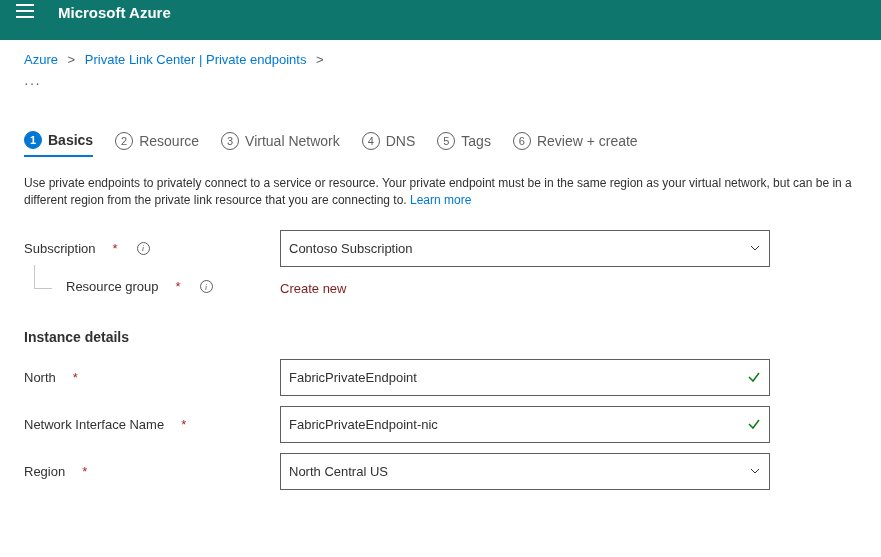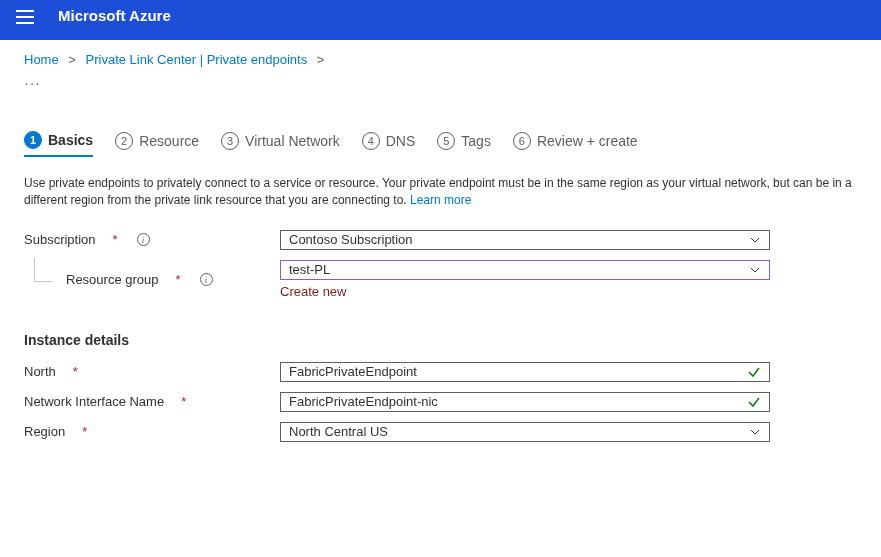--- a/index.html
+++ b/index.html
@@ -1,19 +1,19 @@
 <!DOCTYPE html>
 <html><head>
 <meta charset="utf-8">
 <style>
   * { box-sizing: border-box; margin: 0; padding: 0; font-family: "Segoe UI", Arial, sans-serif; }
   body { width: 881px; height: 557px; background: #fff; overflow: hidden; color: #323130; }
 
   
-  .top-header { background: #1d4ed8; height: 40px; display: flex; align-items: flex-end; padding: 16px 16px; color: #fff; }
+  .top-header { background: #0f766e; height: 40px; display: flex; align-items: flex-start; padding: 4px 16px; color: #fff; }
   .hamburger { width: 18px; height: 14px; display: flex; flex-direction: column; justify-content: space-between; cursor: pointer; margin-right: 24px; }
   .hamburger span { display: block; height: 2px; background: #fff; width: 100%; }
   .brand { font-size: 15px; font-weight: 600; }
 
   
   .content { padding: 12px 24px 20px 24px; }
 
   
   .breadcrumb { font-size: 13px; color: #605e5c; margin-bottom: 8px; }
   .breadcrumb a { color: #0078d4; text-decoration: none; cursor: pointer; }
@@ -37,21 +37,21 @@
 
   
   .section-heading { font-size: 14px; font-weight: 600; margin-bottom: 14px; color:#323130; }
   .form-row { display: flex; align-items: center; margin-bottom: 10px; }
   .form-row.indent .label-cell { padding-left: 42px; position: relative; }
   .indent-marker { position:absolute; left:10px; top:-14px; width:18px; height:24px; border-left:1px solid #c8c6c4; border-bottom:1px solid #c8c6c4; }
   .label-cell { width: 256px; font-size: 13px; color: #323130; display: flex; align-items: center; gap: 16px; }
   .req { color: #a4262c; margin-left: 1px; }
   .info-icon { width: 13px; height: 13px; border: 1px solid #605e5c; border-radius: 50%; display: inline-flex; align-items: center; justify-content: center; font-size: 9px; color: #605e5c; cursor: pointer; margin-left:3px; font-family: Georgia, serif; font-style: italic; }
   .field-cell { flex: 0 0 490px; }
-  .select-box, .text-box { width: 100%; height: 20px; border: 1px solid #605e5c; background: #fff; display: flex; align-items: center; padding: 0 8px; font-size: 13px; color: #323130; position: relative; }
+  .select-box, .text-box { width: 100%; height: 37px; border: 1px solid #605e5c; background: #fff; display: flex; align-items: center; padding: 0 8px; font-size: 13px; color: #323130; position: relative; }
   .select-box.highlight { border-color: #8661c5; }
   .select-box .chevron { position: absolute; right: 8px; top: 50%; transform: translateY(-50%); }
   .chevron svg { display:block; }
   .text-box .check { position: absolute; right: 8px; top: 50%; transform: translateY(-50%); color: #107c10; }
   .check svg { display:block; }
   .under-link { font-size: 13px; color: #7f1d1d; margin-top: 4px; cursor: pointer; display:inline-block; }
   .section-gap { height: 22px; }
 </style>
 </head>
 <body>
@@ -61,21 +61,21 @@
     <span></span>
       <span></span>
       <span></span>
   </div>
   <div class="brand">Microsoft Azure</div>
 </div>
 
 <div class="content">
 
   <div class="breadcrumb">
-    <a>Home</a>
+    <a>Azure</a>
     <span class="sep">&gt;</span>
     <a>Private Link Center | Private endpoints</a>
     <span class="sep">&gt;</span>
   </div>
 
   <div class="page-title-row">
     <div class="ellipsis">···</div>
   </div>
 
   <div class="tabs">
@@ -130,28 +130,20 @@
   </div>
 
   <div class="form-row indent">
     <div class="label-cell">
       <span class="indent-marker"></span>
       <span>Resource group</span>
       <span class="req">*</span>
       <span class="info-icon">i</span>
     </div>
     <div class="field-cell">
-      <div class="select-box highlight">
-        <span>test-PL</span>
-        <span class="chevron">
-          <svg width="12" height="12" viewBox="0 0 12 12">
-              <path d="M2 4 L6 8 L10 4" stroke="#323130" stroke-width="1" fill="none"></path>
-            </svg>
-        </span>
-      </div>
       <span class="under-link">Create new</span>
     </div>
   </div>
 
   <div class="section-gap"></div>
 
   <div class="section-heading">Instance details</div>
 
   <div class="form-row">
     <div class="label-cell">

